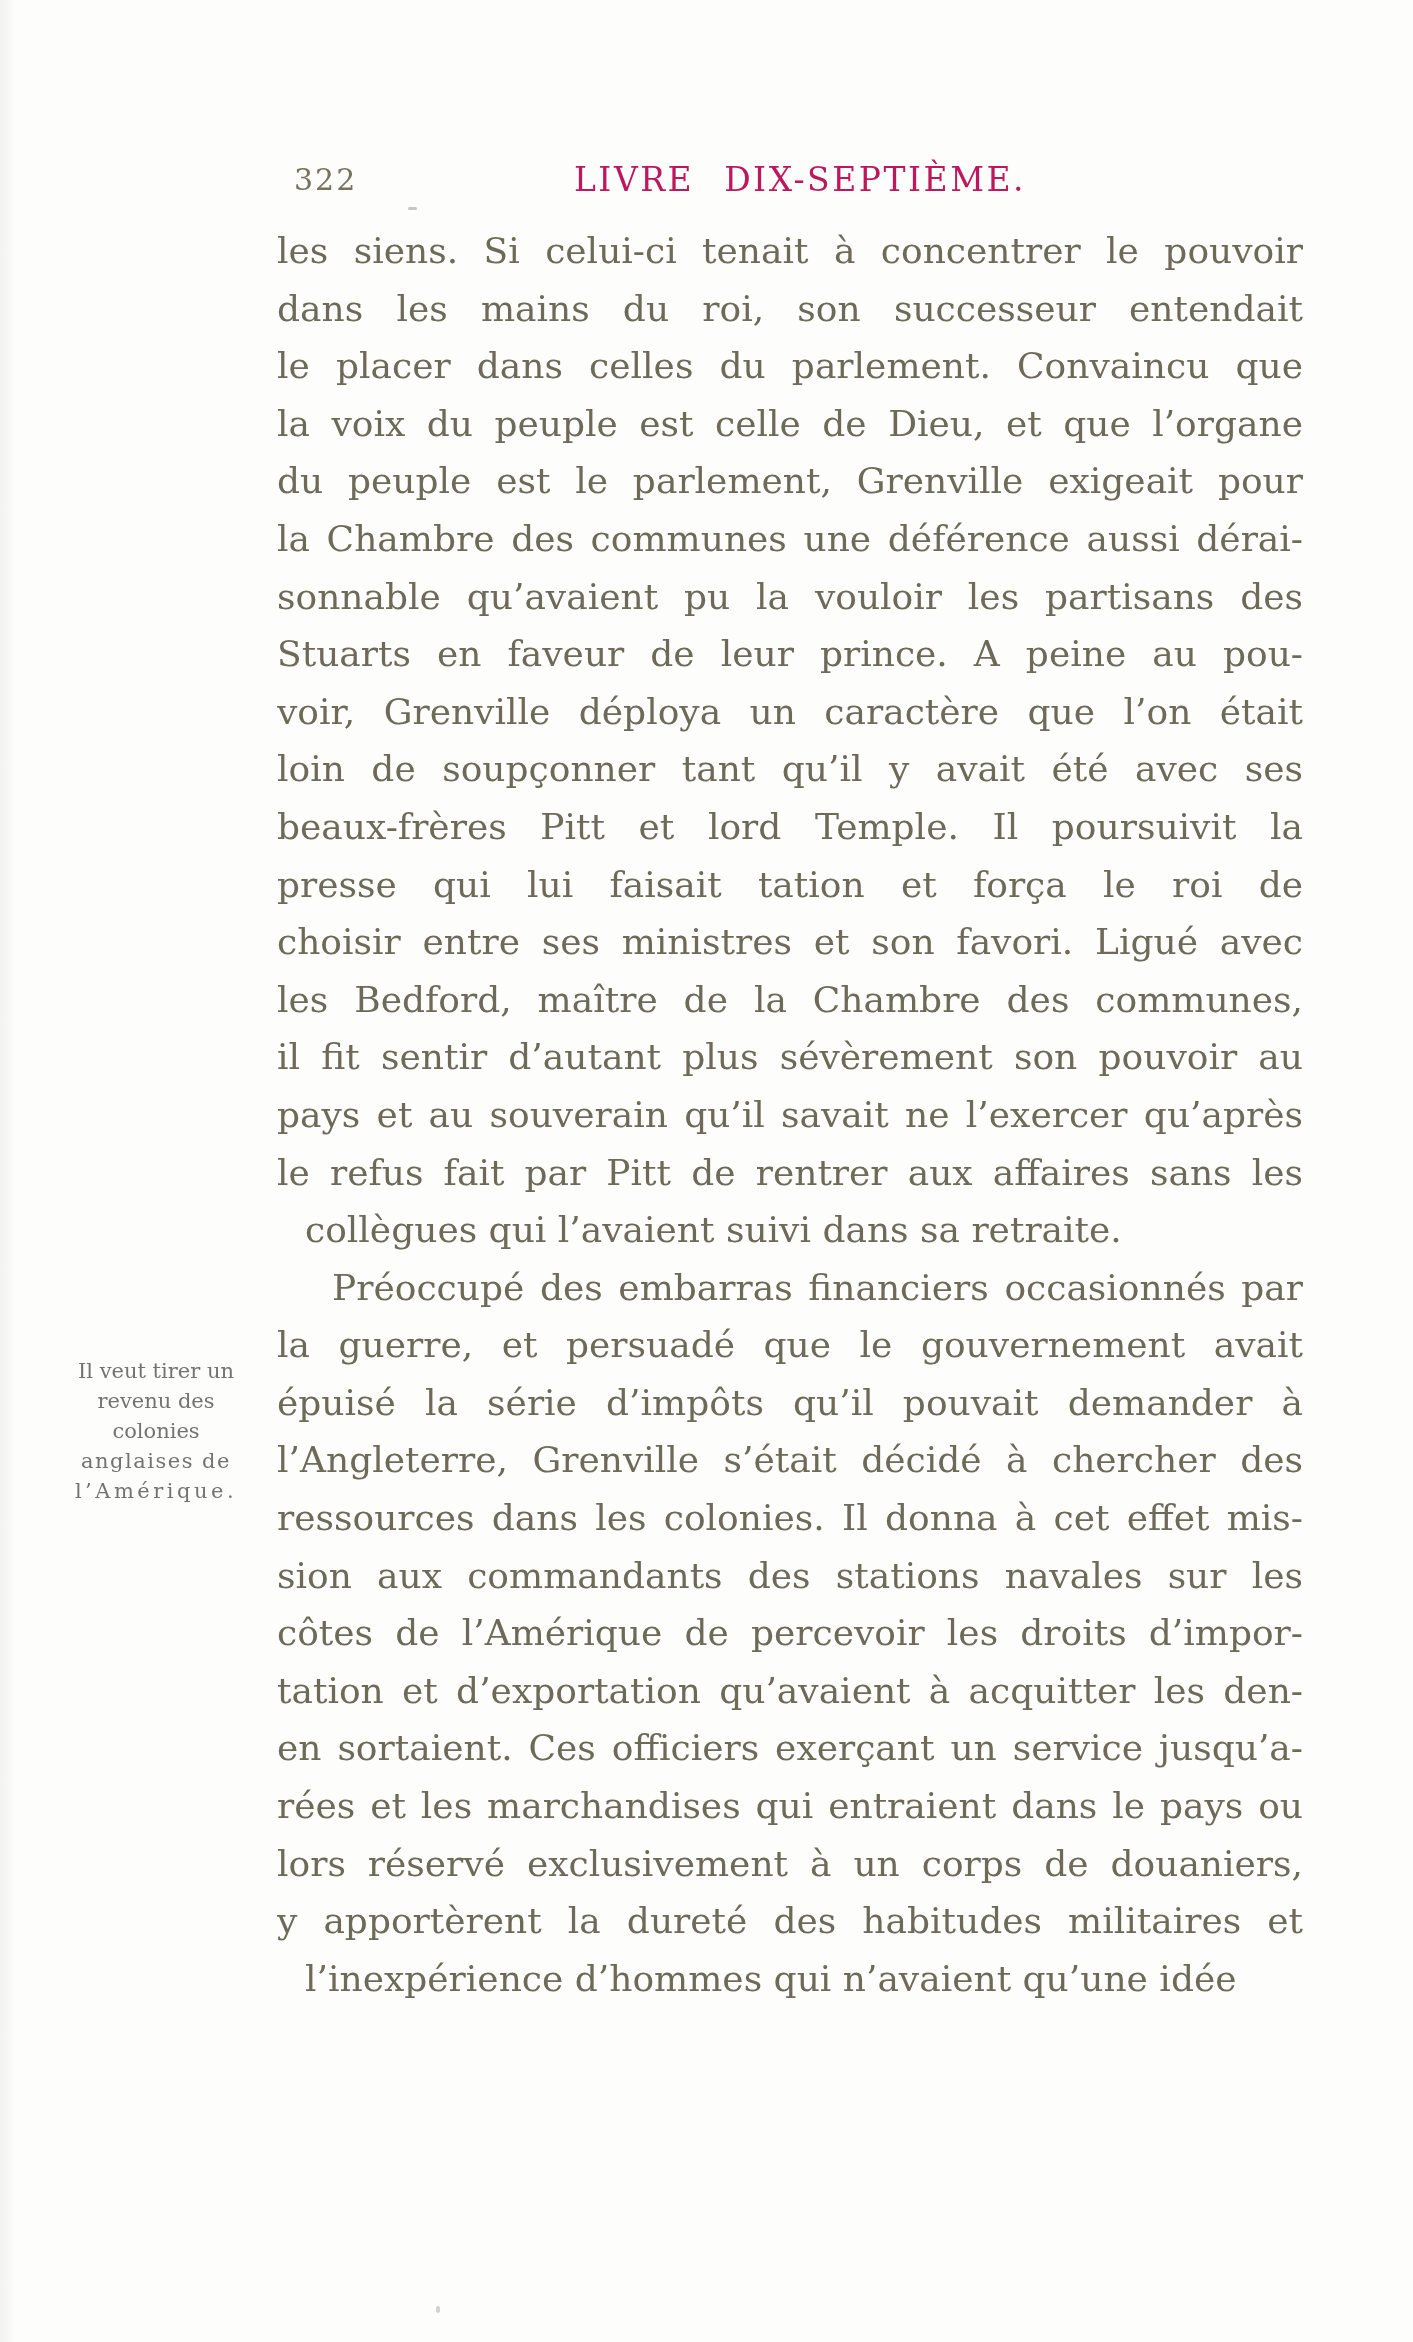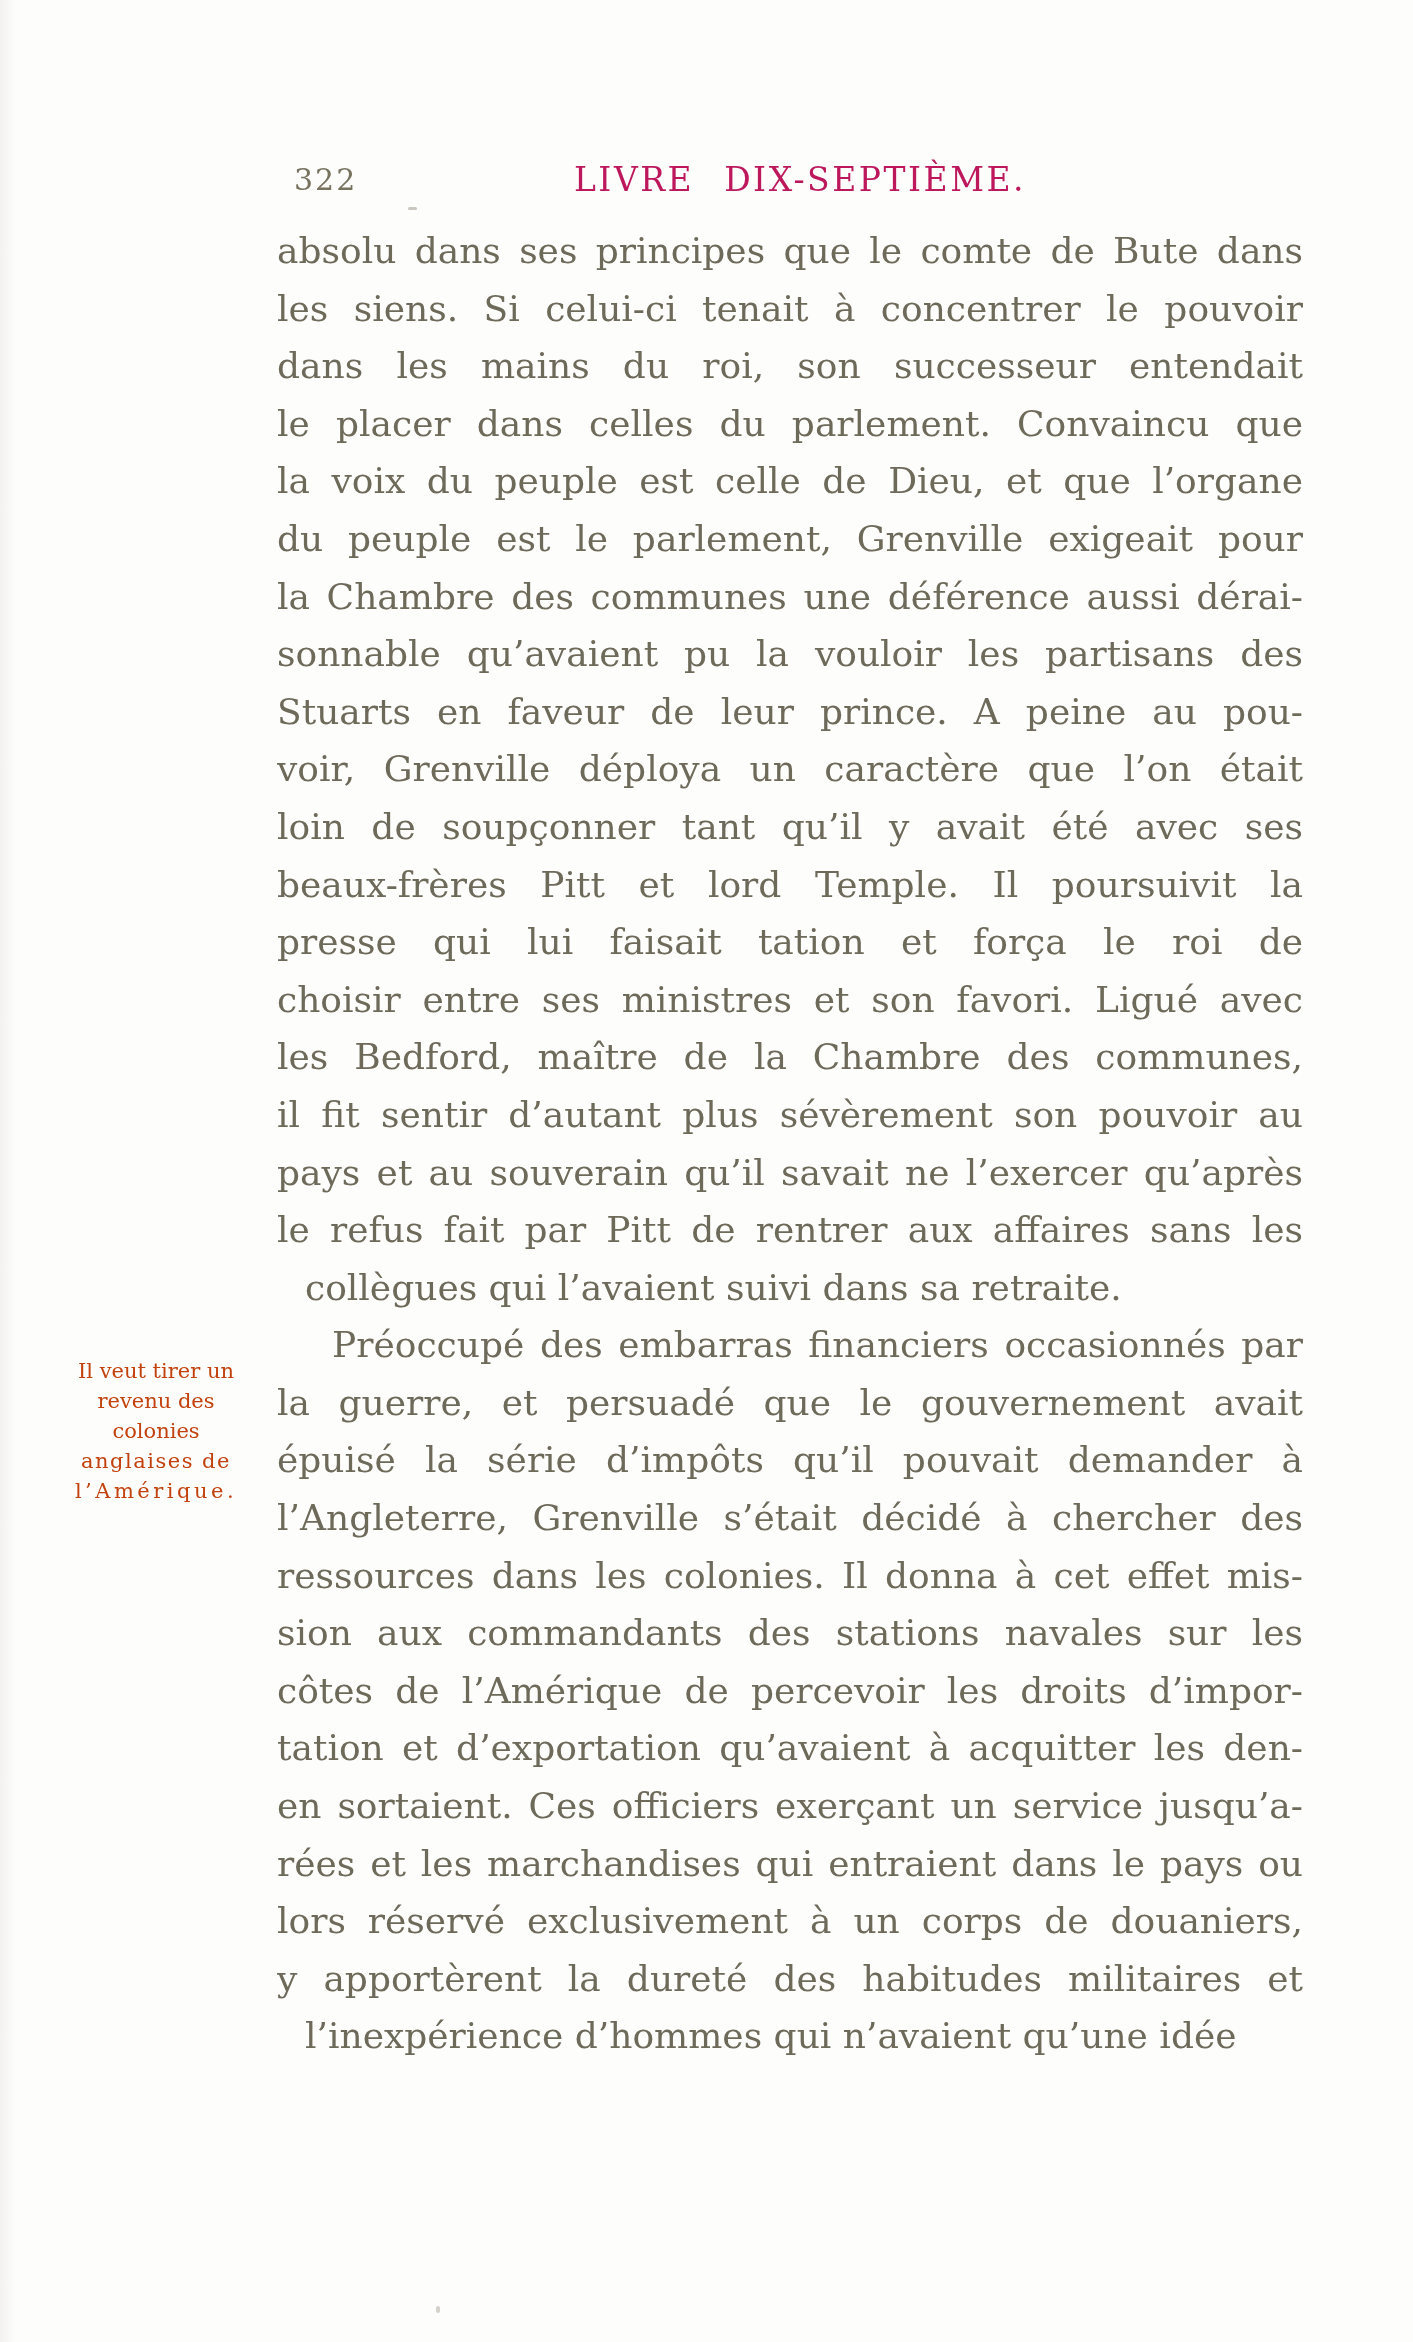--- a/index.html
+++ b/index.html
@@ -71,21 +71,21 @@
   }
 
   .margin-note {
     position: absolute;
     left: 50px;
     top: 1356px;
     width: 212px;
     text-align: center;
     font-size: 21px;
     line-height: 30px;
-    color: #c2410c;
+    color: #737373;
   }
   .margin-note .note-line:last-child {
     letter-spacing: 3.5px;
   }
   .margin-note .note-line:nth-child(4) {
     letter-spacing: 1.5px;
   }
 
   .ink-speck {
     position: absolute;
@@ -108,21 +108,20 @@
 
   <div class="note-line">Il veut tirer un</div>
       <div class="note-line">revenu des</div>
       <div class="note-line">colonies</div>
       <div class="note-line">anglaises de</div>
       <div class="note-line">l’Amérique.</div>
     </div>
 
   <div class="body-text">
 
-  <div class="line">absolu dans ses principes que le comte de Bute dans</div>
       <div class="line">les siens. Si celui-ci tenait à concentrer le pouvoir</div>
       <div class="line">dans les mains du roi, son successeur entendait</div>
       <div class="line">le placer dans celles du parlement. Convaincu que</div>
       <div class="line">la voix du peuple est celle de Dieu, et que l’organe</div>
       <div class="line">du peuple est le parlement, Grenville exigeait pour</div>
       <div class="line">la Chambre des communes une déférence aussi dérai-</div>
       <div class="line">sonnable qu’avaient pu la vouloir les partisans des</div>
       <div class="line">Stuarts en faveur de leur prince. A peine au pou-</div>
       <div class="line">voir, Grenville déploya un caractère que l’on était</div>
       <div class="line">loin de soupçonner tant qu’il y avait été avec ses</div>

